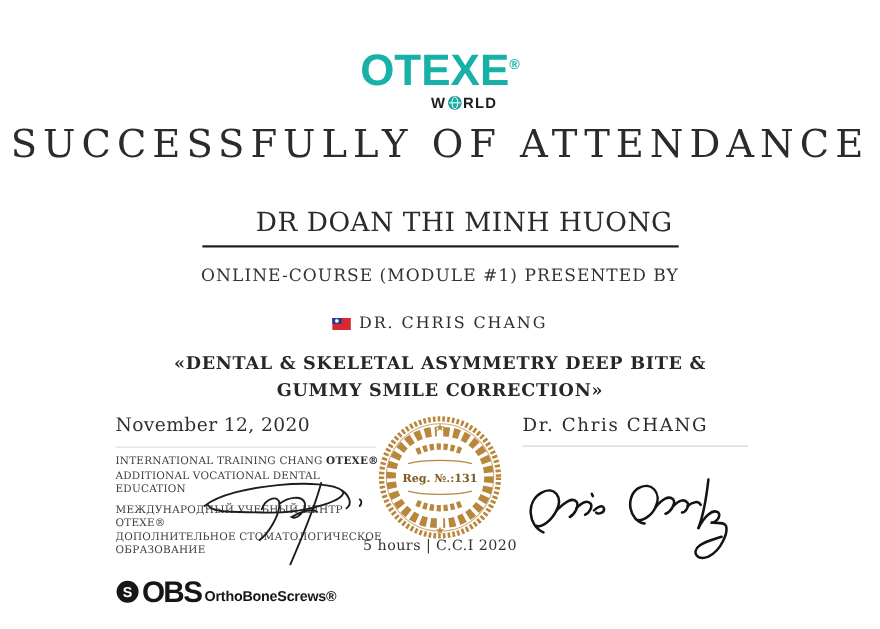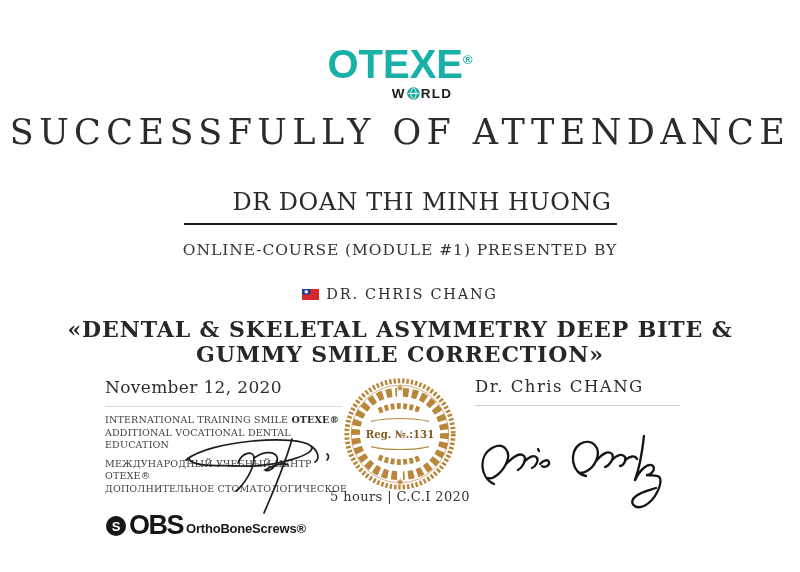--- a/index.html
+++ b/index.html
@@ -27,21 +27,21 @@
   .name-underline{position:absolute;top:223px;left:184px;width:433px;height:2px;
                   background:#1c1c1c;}
 
   
   .body-text{position:absolute;top:238px;left:0;right:0;text-align:center;
              font-size:15.5px;letter-spacing:.06em;line-height:24px;color:#333;}
   .presenter-row{position:absolute;top:286px;left:0;right:0;
                  display:flex;justify-content:center;align-items:center;gap:7px;
                  font-size:14.5px;letter-spacing:.12em;font-weight:500;color:#2e2e2e;}
   .course-title{position:absolute;top:317px;left:0;right:0;text-align:center;
-                font-size:22px;font-weight:700;letter-spacing:.04em;
+                font-size:16px;font-weight:700;letter-spacing:.04em;
                 line-height:25px;color:#272727;}
 
   
   .footer-left{position:absolute;left:105px;top:377px;width:250px;}
   .date{font-size:17px;letter-spacing:.02em;color:#2f2f2f;}
   .rule-light{margin-top:9px;width:237px;border-top:1px solid #dcdcdc;}
   .small-caps{margin-top:7px;font-size:9.5px;line-height:12.5px;
               letter-spacing:.02em;color:#3d3d3d;}
   .small-caps b{font-weight:700;color:#2a2a2a;}
   .ru-block{margin-top:6px;font-size:9.5px;line-height:12.5px;
@@ -110,26 +110,27 @@
 
   <div class="course-title">
     <div>«DENTAL &amp; SKELETAL ASYMMETRY DEEP BITE &amp;</div>
     <div>GUMMY SMILE CORRECTION»</div>
   </div>
 
   <div class="footer-left">
     <div class="date">November 12, 2020</div>
     <div class="rule-light"></div>
     <div class="small-caps">
-      <div><span>INTERNATIONAL TRAINING SMILE </span><b>OTEXE®</b></div>
+      <div><span>INTERNATIONAL TRAINING CHANG </span><b>OTEXE®</b></div>
       <div>ADDITIONAL VOCATIONAL DENTAL EDUCATION</div>
     </div>
     <div class="ru-block">
       <div>МЕЖДУНАРОДНЫЙ УЧЕБНЫЙ ЦЕНТР OTEXE®</div>
       <div>ДОПОЛНИТЕЛЬНОЕ СТОМАТОЛОГИЧЕСКОЕ</div>
+      <div>ОБРАЗОВАНИЕ</div>
     </div>
     <div class="obs-row">
       <svg width="22" height="22" viewBox="0 0 22 22">
         <circle cx="11" cy="11" r="10" fill="#161616"></circle>
         <text x="11" y="15.5" text-anchor="middle" font-family="Liberation Sans, sans-serif" font-size="13" font-weight="bold" fill="#ffffff">S</text>
       </svg>
       <span class="obs-abbr">OBS</span>
       <span class="obs-name">OrthoBoneScrews®</span>
     </div>
   </div>

